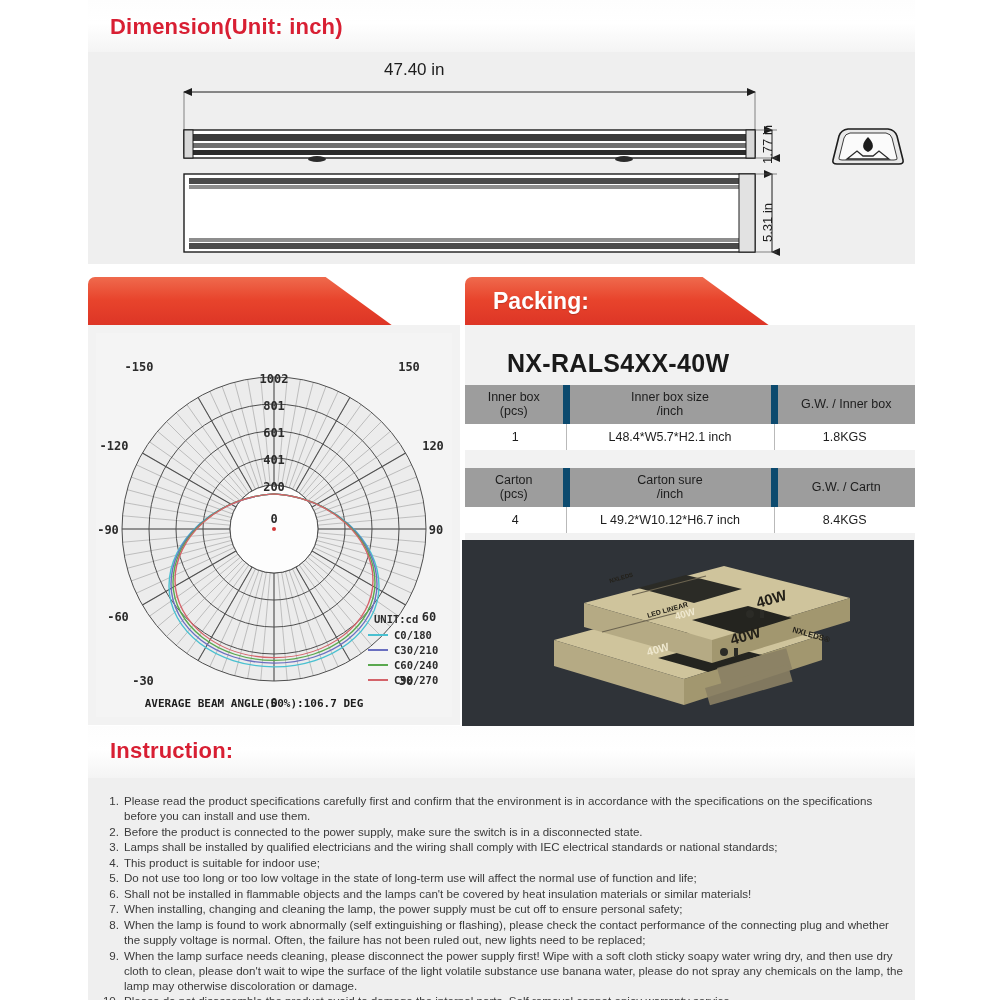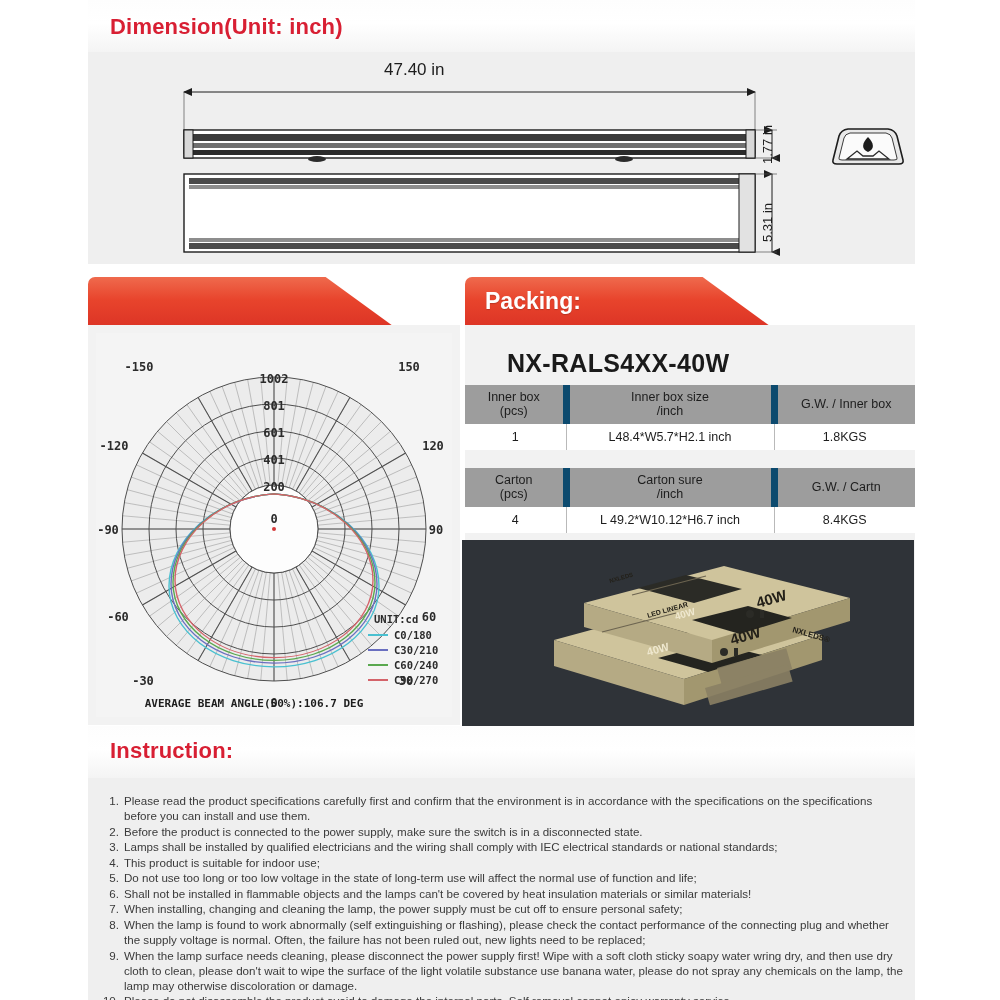--- a/index.html
+++ b/index.html
@@ -35,21 +35,21 @@
     position:absolute;
     background:linear-gradient(180deg,#ef6a4d 0%,#e8442c 48%,#dd3526 100%);
     border-radius:7px 7px 0 0;
   }
   .red-banner.slant{
     border-radius:7px 0 0 0;
     -webkit-clip-path:polygon(0 0, 72% 0, 92% 100%, 0 100%);
     clip-path:polygon(0 0, 72% 0, 92% 100%, 0 100%);
   }
   .red-banner .blabel{
-    position:absolute;left:20px;top:50%;transform:translateY(-50%);
+    position:absolute;left:28px;top:50%;transform:translateY(-50%);
     color:#ffffff;font-weight:bold;font-size:23px;white-space:nowrap;
     text-shadow:0 1px 1px rgba(0,0,0,.18);
   }
 
   
   .dimwrap{position:absolute;padding-left:39px;}
   .dim-text{position:absolute;color:#1d1d1d;white-space:nowrap;}
   .vert{transform-origin:0 0;}
 
   

